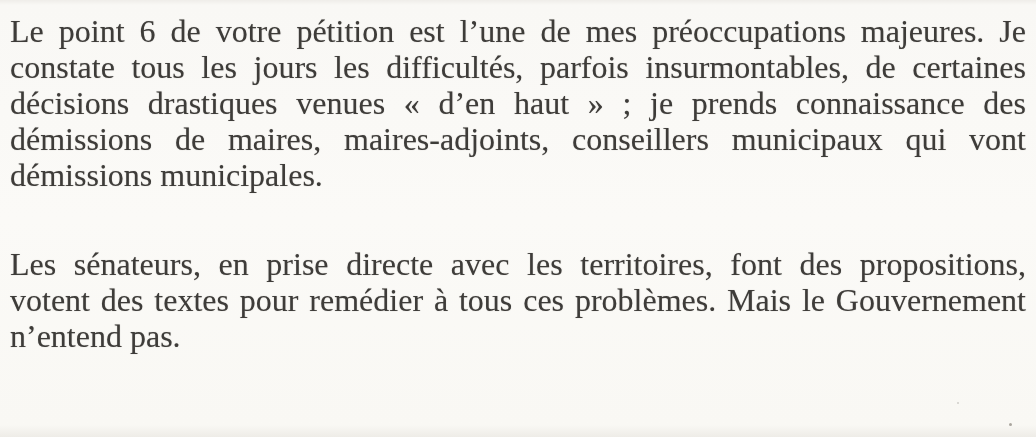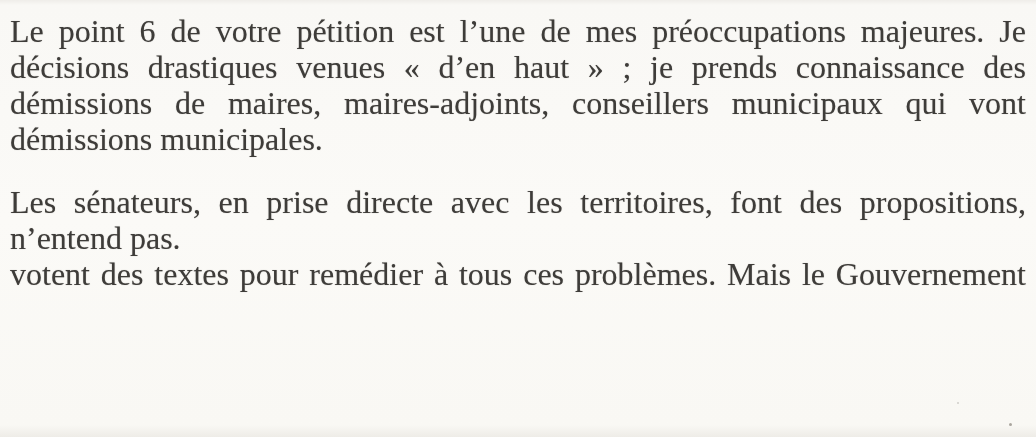--- a/index.html
+++ b/index.html
@@ -19,21 +19,21 @@
         #efede9 0px, #f9f8f5 5px,
         #fbfaf7 50%,
         #f9f8f4 425px, #eeece7 437px);
     font-family: "Liberation Serif", "DejaVu Serif", serif;
     font-size: 32px;
     line-height: 36px;
     color: #3e3c39;
     text-shadow: 0 0 1px rgba(62, 60, 57, 0.38);
   }
   .paragraph { margin: 0; }
-  .paragraph + .paragraph { margin-top: 27px; }
+  .paragraph + .paragraph { margin-top: 53px; }
   .line {
     text-align: justify;
     text-align-last: justify;
     white-space: normal;
   }
   .line.last {
     text-align-last: left;
   }
   .speck {
     position: absolute;
@@ -43,27 +43,28 @@
   .speck.s1 { left: 1009px; top: 423px; width: 3px; height: 3px; }
   .speck.s2 { left: 957px;  top: 402px; width: 2px; height: 2px; opacity: .5; }
 </style>
 </head>
 <body>
 
 <div class="page">
 
   <div class="paragraph">
     <div class="line">Le point 6 de votre pétition est l’une de mes préoccupations majeures. Je</div>
+    <div class="line">constate tous les jours les difficultés, parfois insurmontables, de certaines</div>
     <div class="line">décisions drastiques venues « d’en haut » ; je prends connaissance des</div>
     <div class="line">démissions de maires, maires-adjoints, conseillers municipaux qui vont</div>
     <div class="line last">démissions municipales.</div>
   </div>
 
   <div class="paragraph">
     <div class="line">Les sénateurs, en prise directe avec les territoires, font des propositions,</div>
+    <div class="line">votent des textes pour remédier à tous ces problèmes. Mais le Gouvernement</div>
     <div class="line last">n’entend pas.</div>
-    <div class="line">votent des textes pour remédier à tous ces problèmes. Mais le Gouvernement</div>
   </div>
 
   <div class="speck s1"></div>
   <div class="speck s2"></div>
 
 </div>
 
 </body></html>

